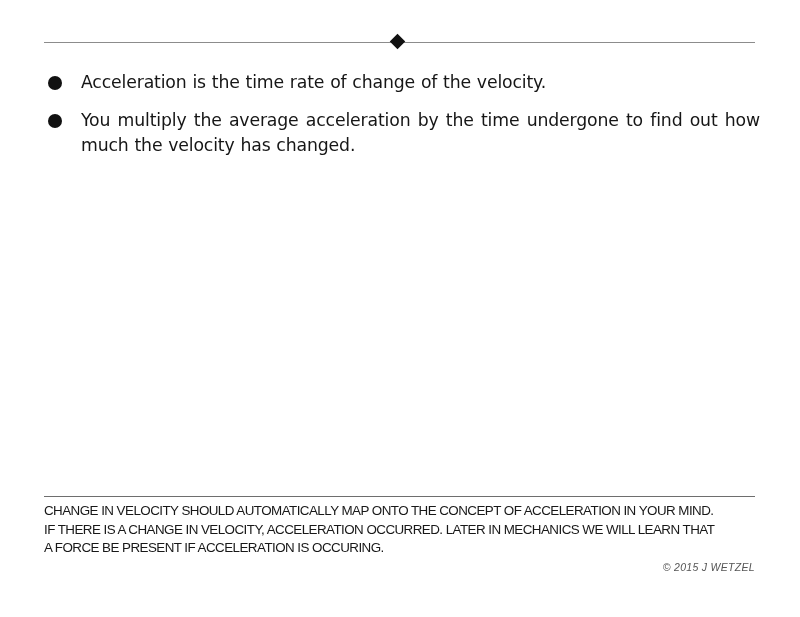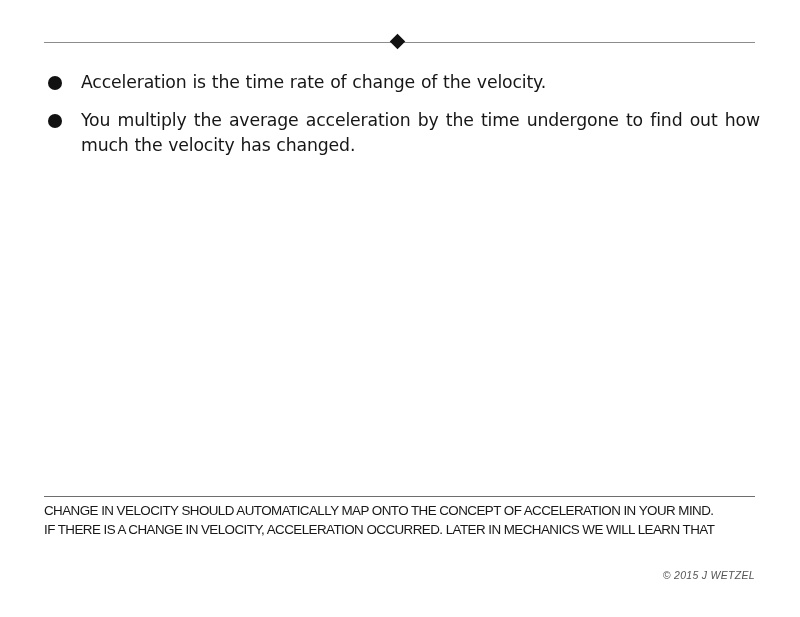--- a/index.html
+++ b/index.html
@@ -84,21 +84,20 @@
     .footer-line { display: block; }
     .copyright {
       position: absolute;
       right: 45px;
       top: 561px;
       font-family: "Liberation Sans", sans-serif;
       font-style: italic;
       font-size: 10.5px;
       letter-spacing: 0.3px;
       color: #555;
-      margin-top: 8px;
     }
   </style>
 </head>
 <body>
 
 <div class="top-rule"></div>
 <div class="diamond"></div>
 
 <ul class="bullets">
   <li class="bullet-item">
@@ -109,15 +108,16 @@
     <span class="bullet-dot"></span>
     <span>You multiply the average acceleration by the time undergone to find out how much the velocity has changed.</span>
   </li>
 </ul>
 
 <div class="bottom-rule"></div>
 
 <div class="footer-note">
   <span class="footer-line">CHANGE IN VELOCITY SHOULD AUTOMATICALLY MAP ONTO THE CONCEPT OF ACCELERATION IN YOUR MIND.</span>
   <span class="footer-line">IF THERE IS A CHANGE IN VELOCITY, ACCELERATION OCCURRED.  LATER IN MECHANICS WE WILL LEARN THAT</span>
+  <span class="footer-line">A FORCE BE PRESENT IF ACCELERATION IS OCCURING.</span>
 </div>
 
 <div class="copyright">© 2015 J WETZEL</div>
 
 </body></html>

